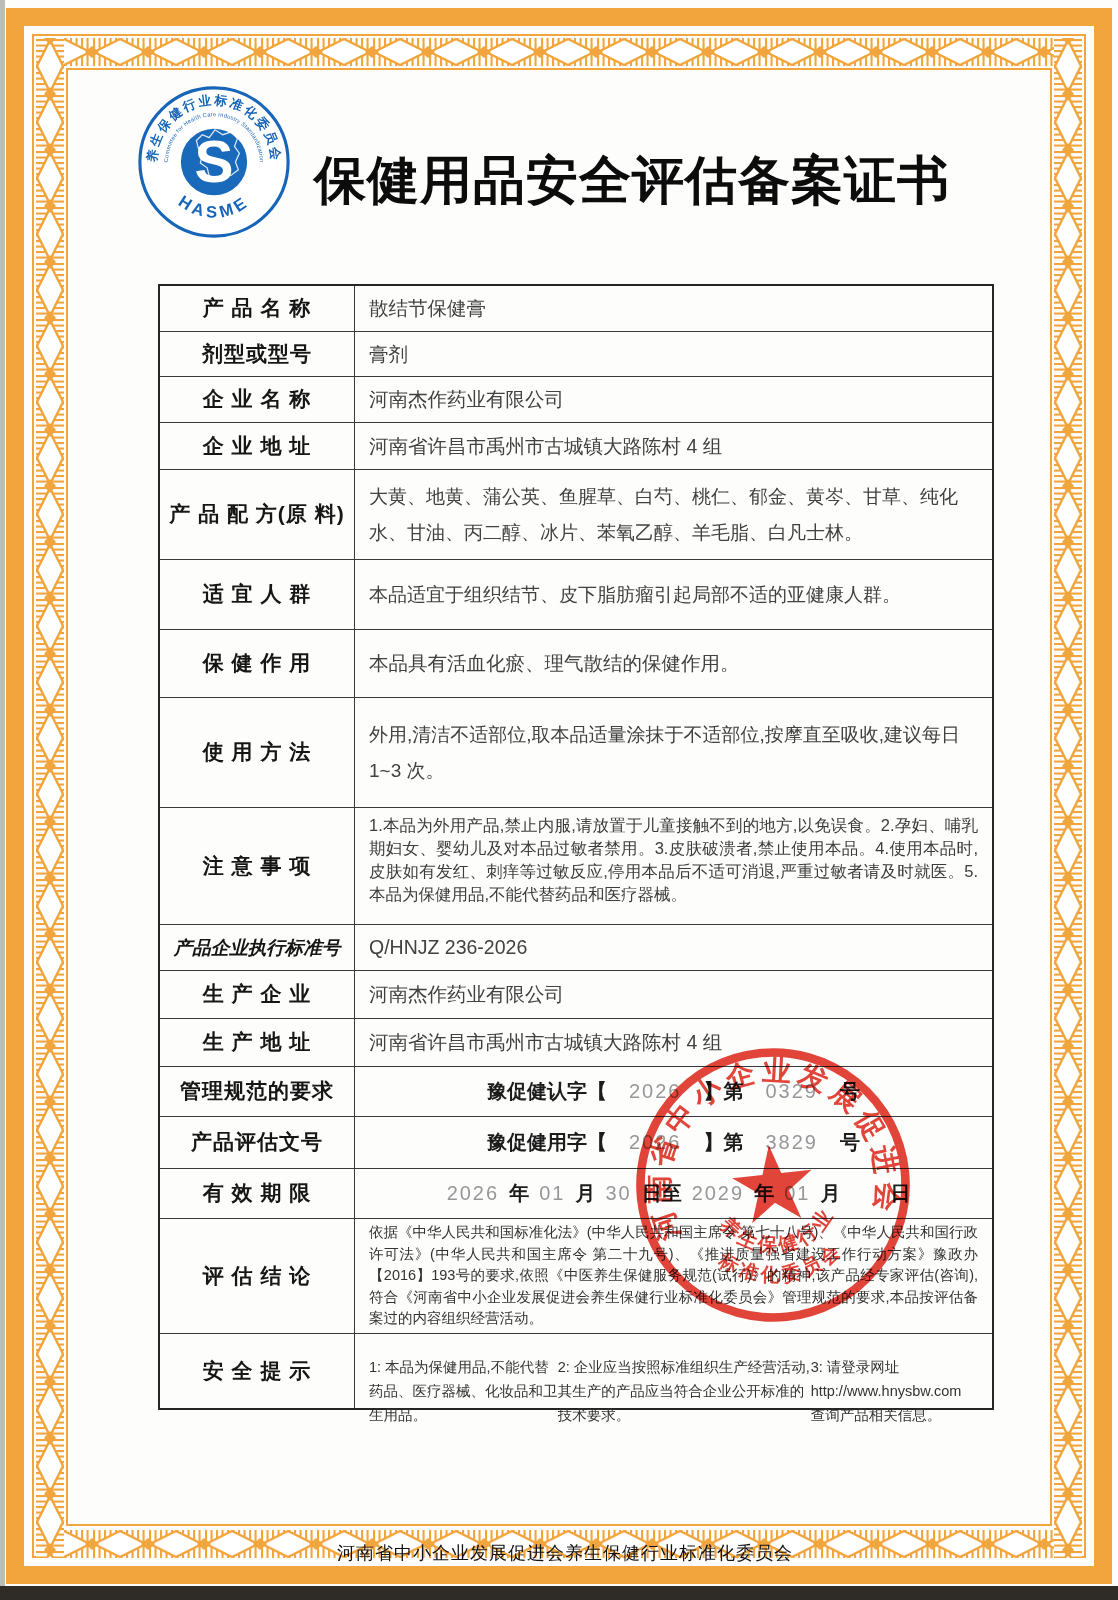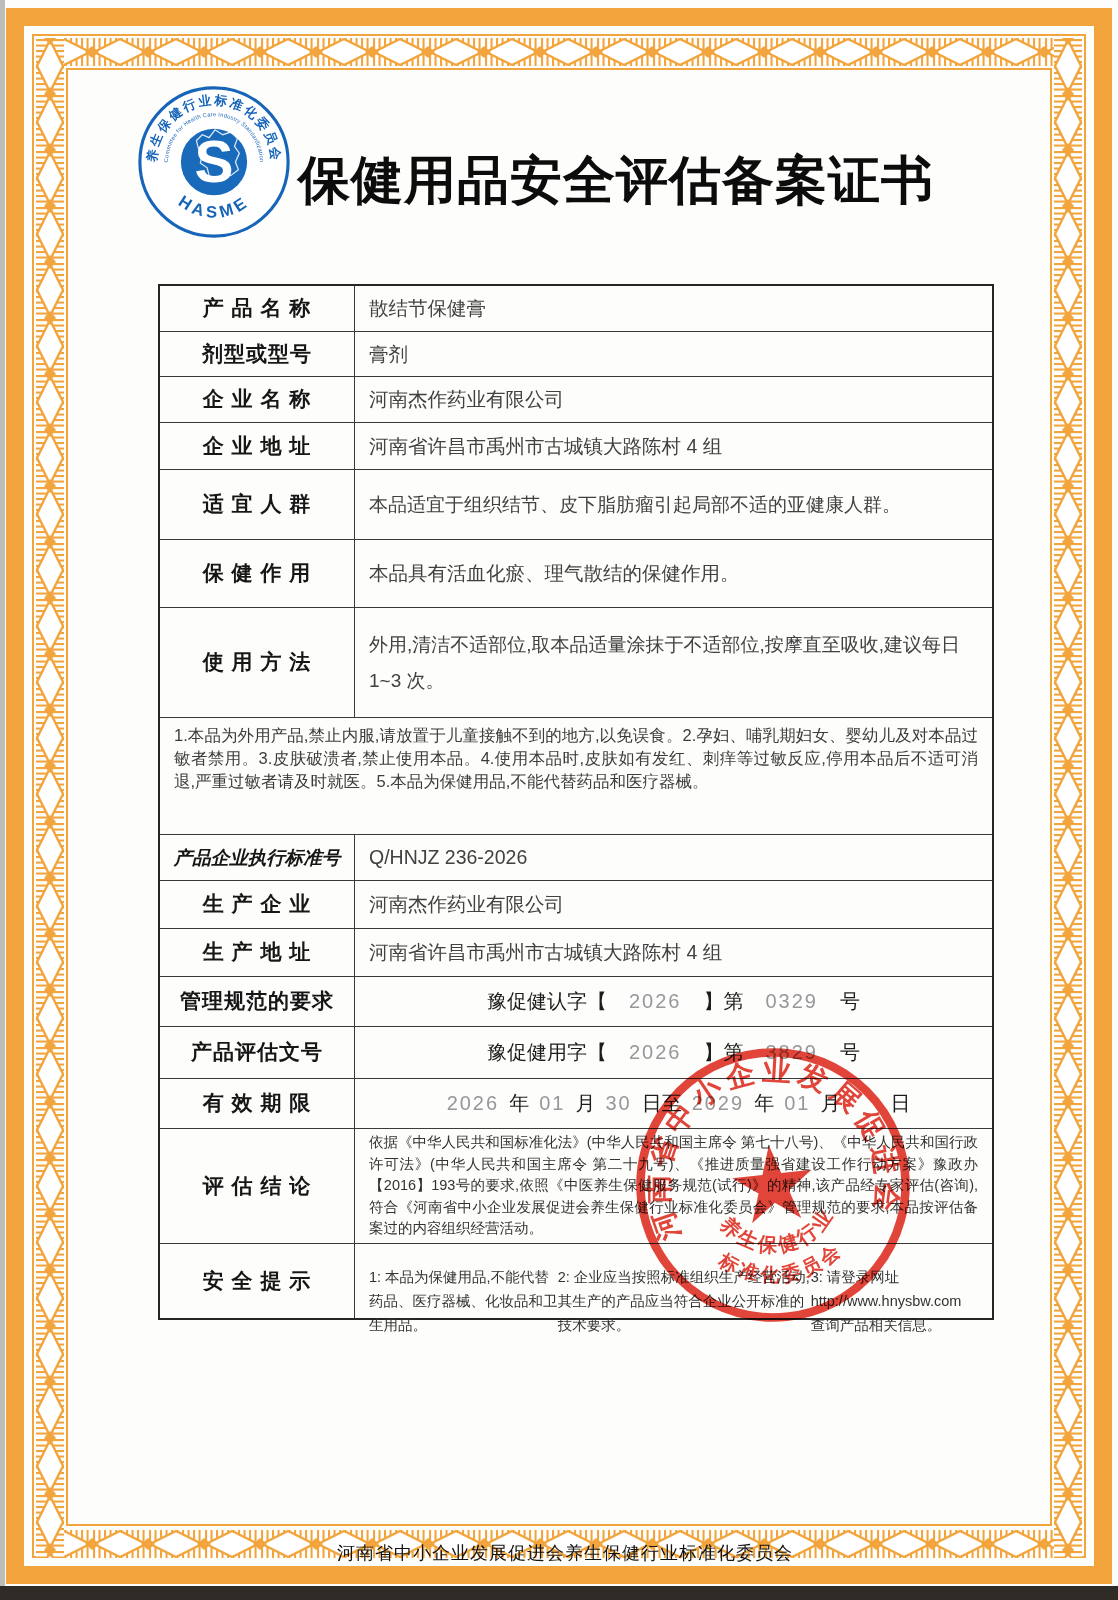--- a/index.html
+++ b/index.html
@@ -20,23 +20,23 @@
   .strip{position:absolute;}
   .strip-top{left:36px;top:38px;width:1046px;height:28px;}
   .strip-bottom{left:36px;top:1530px;width:1046px;height:28px;}
   .strip-left{left:36px;top:38px;width:28px;height:1520px;}
   .strip-right{left:1054px;top:38px;width:28px;height:1520px;}
   :root{--orange:#f2a53c;--red:#e1352a;--blue:#1665b8;--ink:#161616;--gray-num:#97979b;}
 
   
   .logo{position:absolute;left:136px;top:84px;width:156px;height:156px;}
   .title{
-    position:absolute;left:292px;top:146px;width:648px;
+    position:absolute;left:314px;top:146px;width:648px;
     font-size:52px;font-weight:900;letter-spacing:1px;color:#0c0c0c;
-    font-family:"Liberation Sans","DejaVu Sans",sans-serif;white-space:nowrap;text-align:center;
+    font-family:"Liberation Sans","DejaVu Sans",sans-serif;white-space:nowrap;
   }
 
   
   .cert-table{
     position:absolute;left:158px;top:284px;width:836px;
     border:2px solid #262626;box-sizing:border-box;background:transparent;
   }
   .t-row{display:flex;box-sizing:border-box;border-top:1.5px solid #3a3a3a;}
   .t-row:first-child{border-top:none;}
   .t-label{
@@ -54,21 +54,21 @@
   .r8{height:117px}.r9{height:46px}.r10{height:48px}.r11{height:48px}
   .r12{height:50px}.r13{height:52px}.r14{height:50px}.r15{height:115px}.r16{height:75px}
   .v-lines{line-height:36px;}
   .v-note{font-size:16.5px;line-height:23px;text-align:justify;color:#3c3c3c;padding-top:6px;align-items:flex-start;display:block;}
   .v-concl{font-size:14.5px;line-height:21.5px;text-align:justify;color:#333;display:flex;align-items:center;}
   .v-safety{flex-direction:row;align-items:flex-start;justify-content:center;font-size:14.5px;line-height:24px;color:#333;}
   .v-center{justify-content:center;font-weight:bold;color:#1c1c1c;font-size:20px;}
   .g-num{color:var(--gray-num);font-weight:normal;margin:0 22px;letter-spacing:2px;}
   .g-num.tight{margin:0 10px;}
   .d-blank{display:inline-block;min-width:30px;}
-  .tok{font-weight:normal;color:#1c1c1c;}
+  .tok{font-weight:bold;color:#1c1c1c;}
 
   .footer{
     position:absolute;left:158px;top:1508px;width:814px;text-align:center;
     font-size:18px;font-weight:normal;color:#111;letter-spacing:1px;margin-top:33px;
   }
 
   
   .stamp{position:absolute;left:630px;top:1042px;width:286px;height:286px;
          mix-blend-mode:multiply;opacity:.93;pointer-events:none;}
 </style>
@@ -216,37 +216,42 @@
     <div class="t-row r2">
       <div class="t-label">企 业 名 称</div>
       <div class="t-value">河南杰作药业有限公司</div>
     </div>
 
     <div class="t-row r3">
       <div class="t-label">企 业 地 址</div>
       <div class="t-value">河南省许昌市禹州市古城镇大路陈村 4 组</div>
     </div>
 
+    <div class="t-row r4">
+      <div class="t-label">产 品 配 方(原 料)</div>
+      <div class="t-value v-lines" style="font-size:19px">大黄、地黄、蒲公英、鱼腥草、白芍、桃仁、郁金、黄岑、甘草、纯化水、甘油、丙二醇、冰片、苯氧乙醇、羊毛脂、白凡士林。</div>
+    </div>
 
     <div class="t-row r6">
       <div class="t-label">适 宜 人 群</div>
       <div class="t-value" style="font-size:19px">本品适宜于组织结节、皮下脂肪瘤引起局部不适的亚健康人群。</div>
     </div>
 
     <div class="t-row r5">
       <div class="t-label">保 健 作 用</div>
       <div class="t-value">本品具有活血化瘀、理气散结的保健作用。</div>
     </div>
 
     <div class="t-row r7">
       <div class="t-label">使 用 方 法</div>
       <div class="t-value v-lines" style="font-size:19px">外用,清洁不适部位,取本品适量涂抹于不适部位,按摩直至吸收,建议每日 1~3 次。</div>
     </div>
 
     <div class="t-row r8">
+      <div class="t-label">注 意 事 项</div>
       <div class="t-value v-note">1.本品为外用产品,禁止内服,请放置于儿童接触不到的地方,以免误食。2.孕妇、哺乳期妇女、婴幼儿及对本品过敏者禁用。3.皮肤破溃者,禁止使用本品。4.使用本品时,皮肤如有发红、刺痒等过敏反应,停用本品后不适可消退,严重过敏者请及时就医。5.本品为保健用品,不能代替药品和医疗器械。</div>
     </div>
 
     <div class="t-row r9">
       <div class="t-label small">产品企业执行标准号</div>
       <div class="t-value">Q/HNJZ 236-2026</div>
     </div>
 
     <div class="t-row r10">
       <div class="t-label">生 产 企 业</div>

